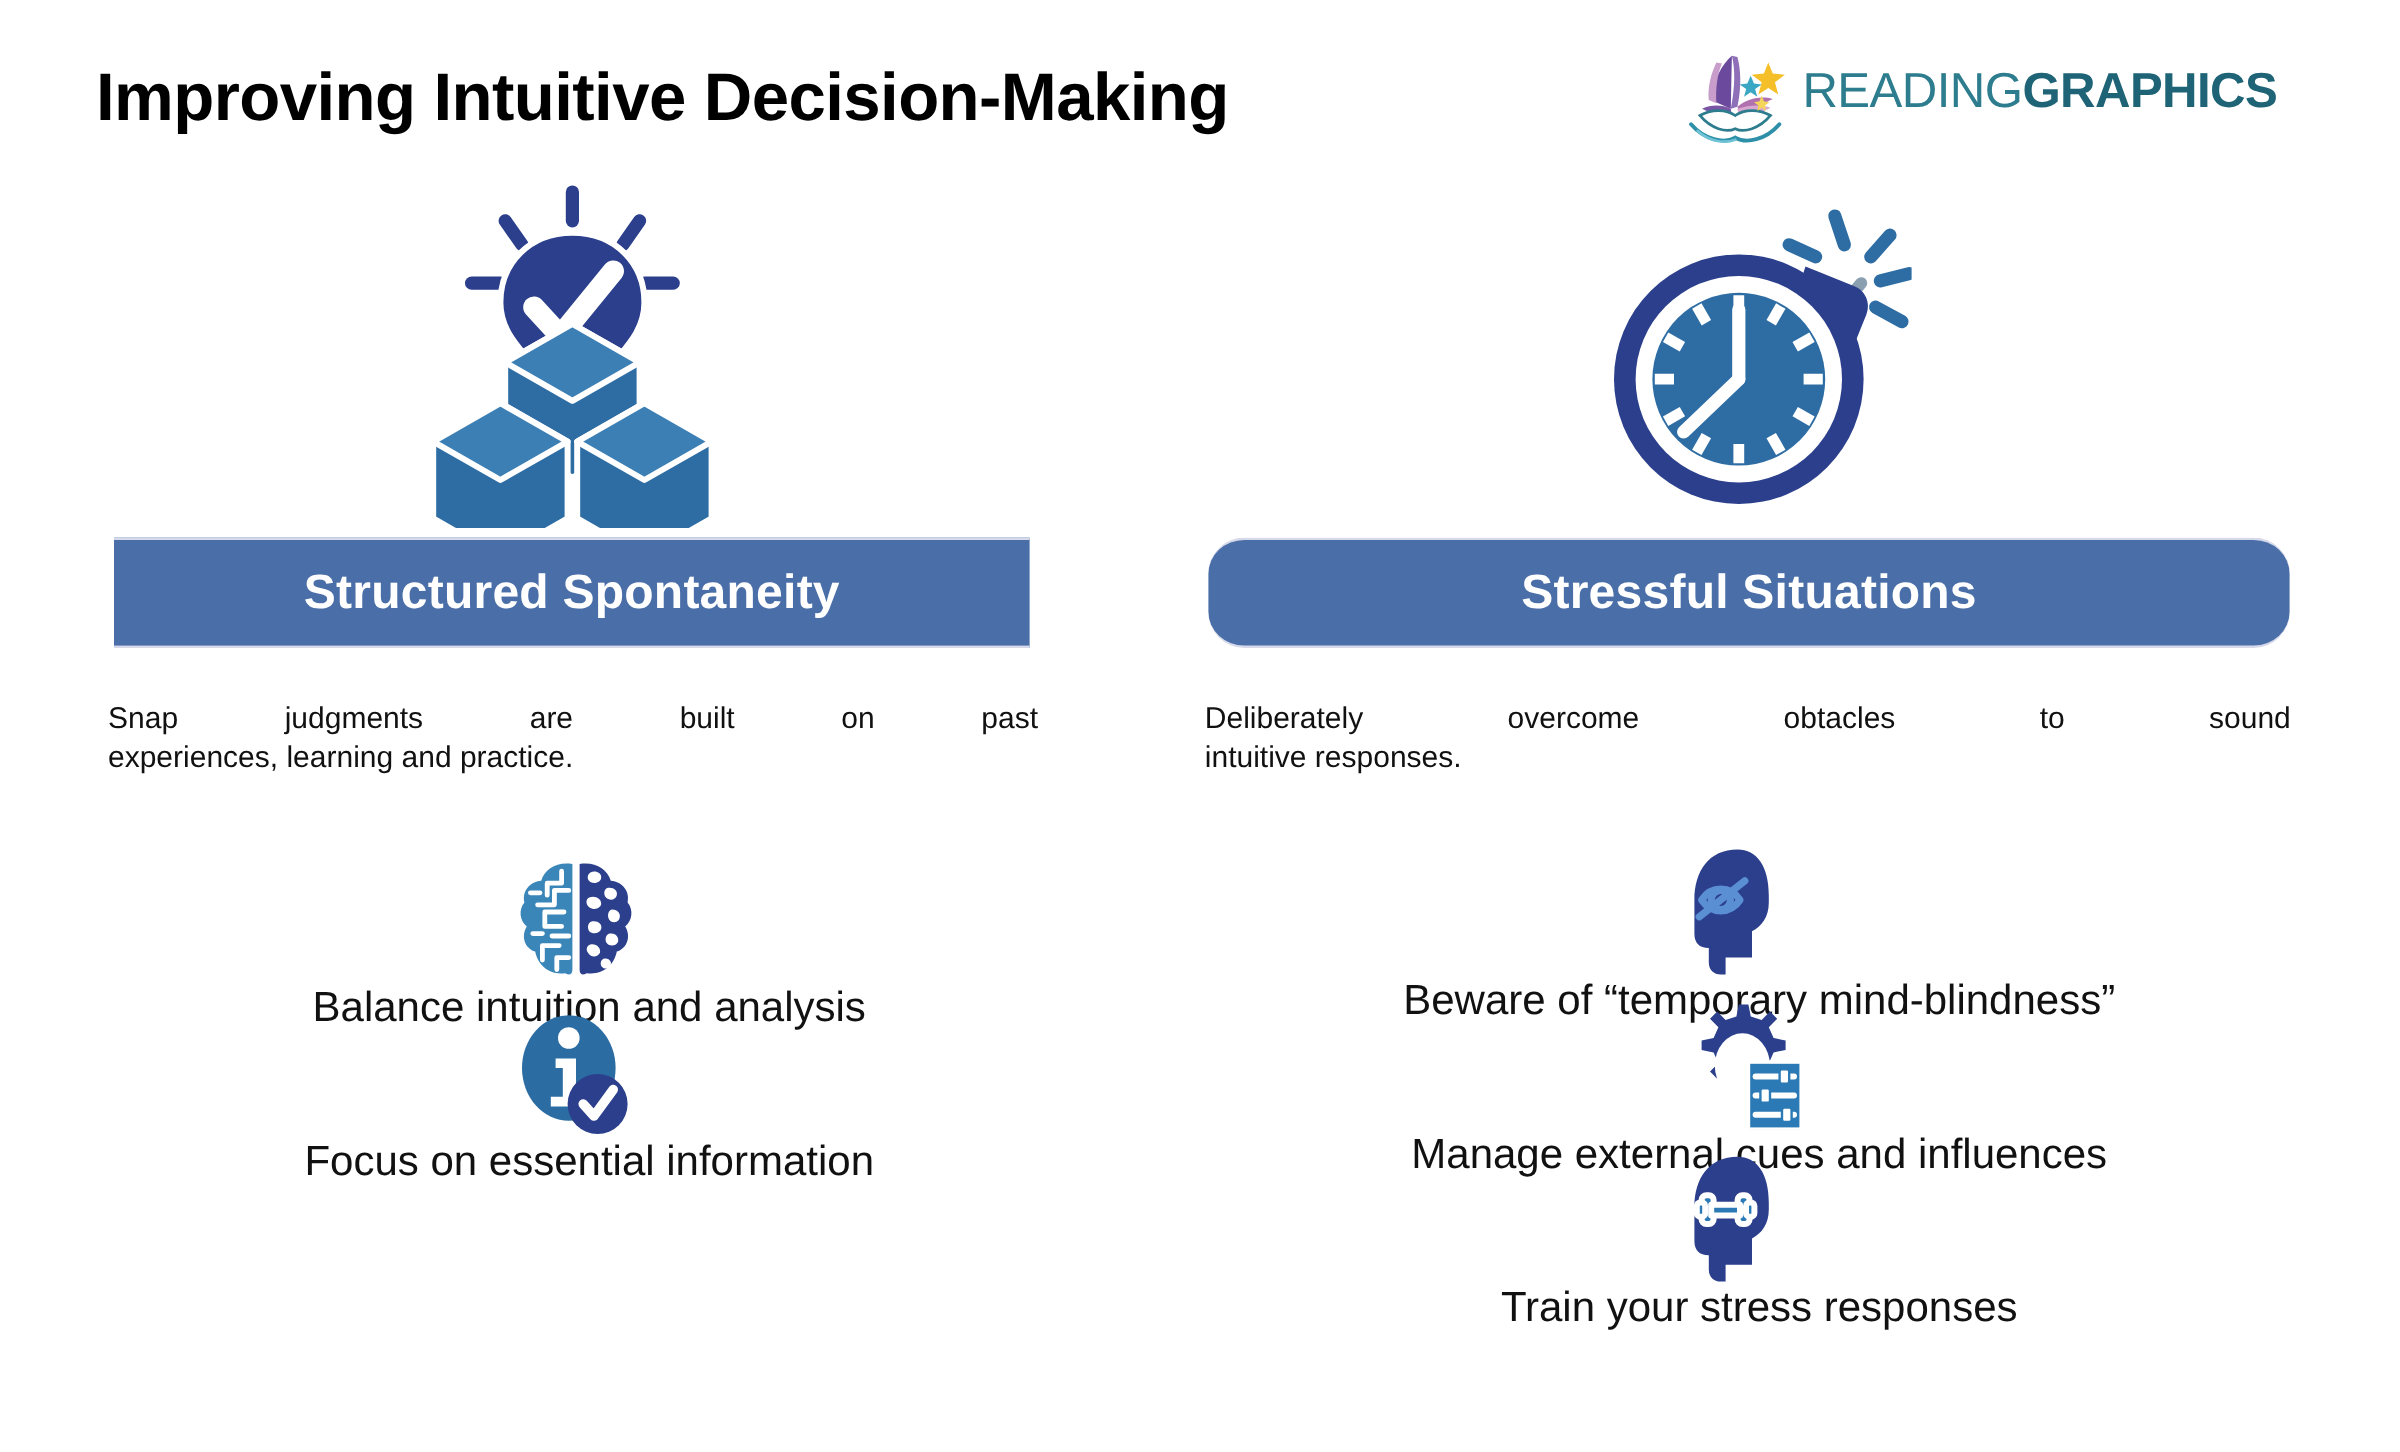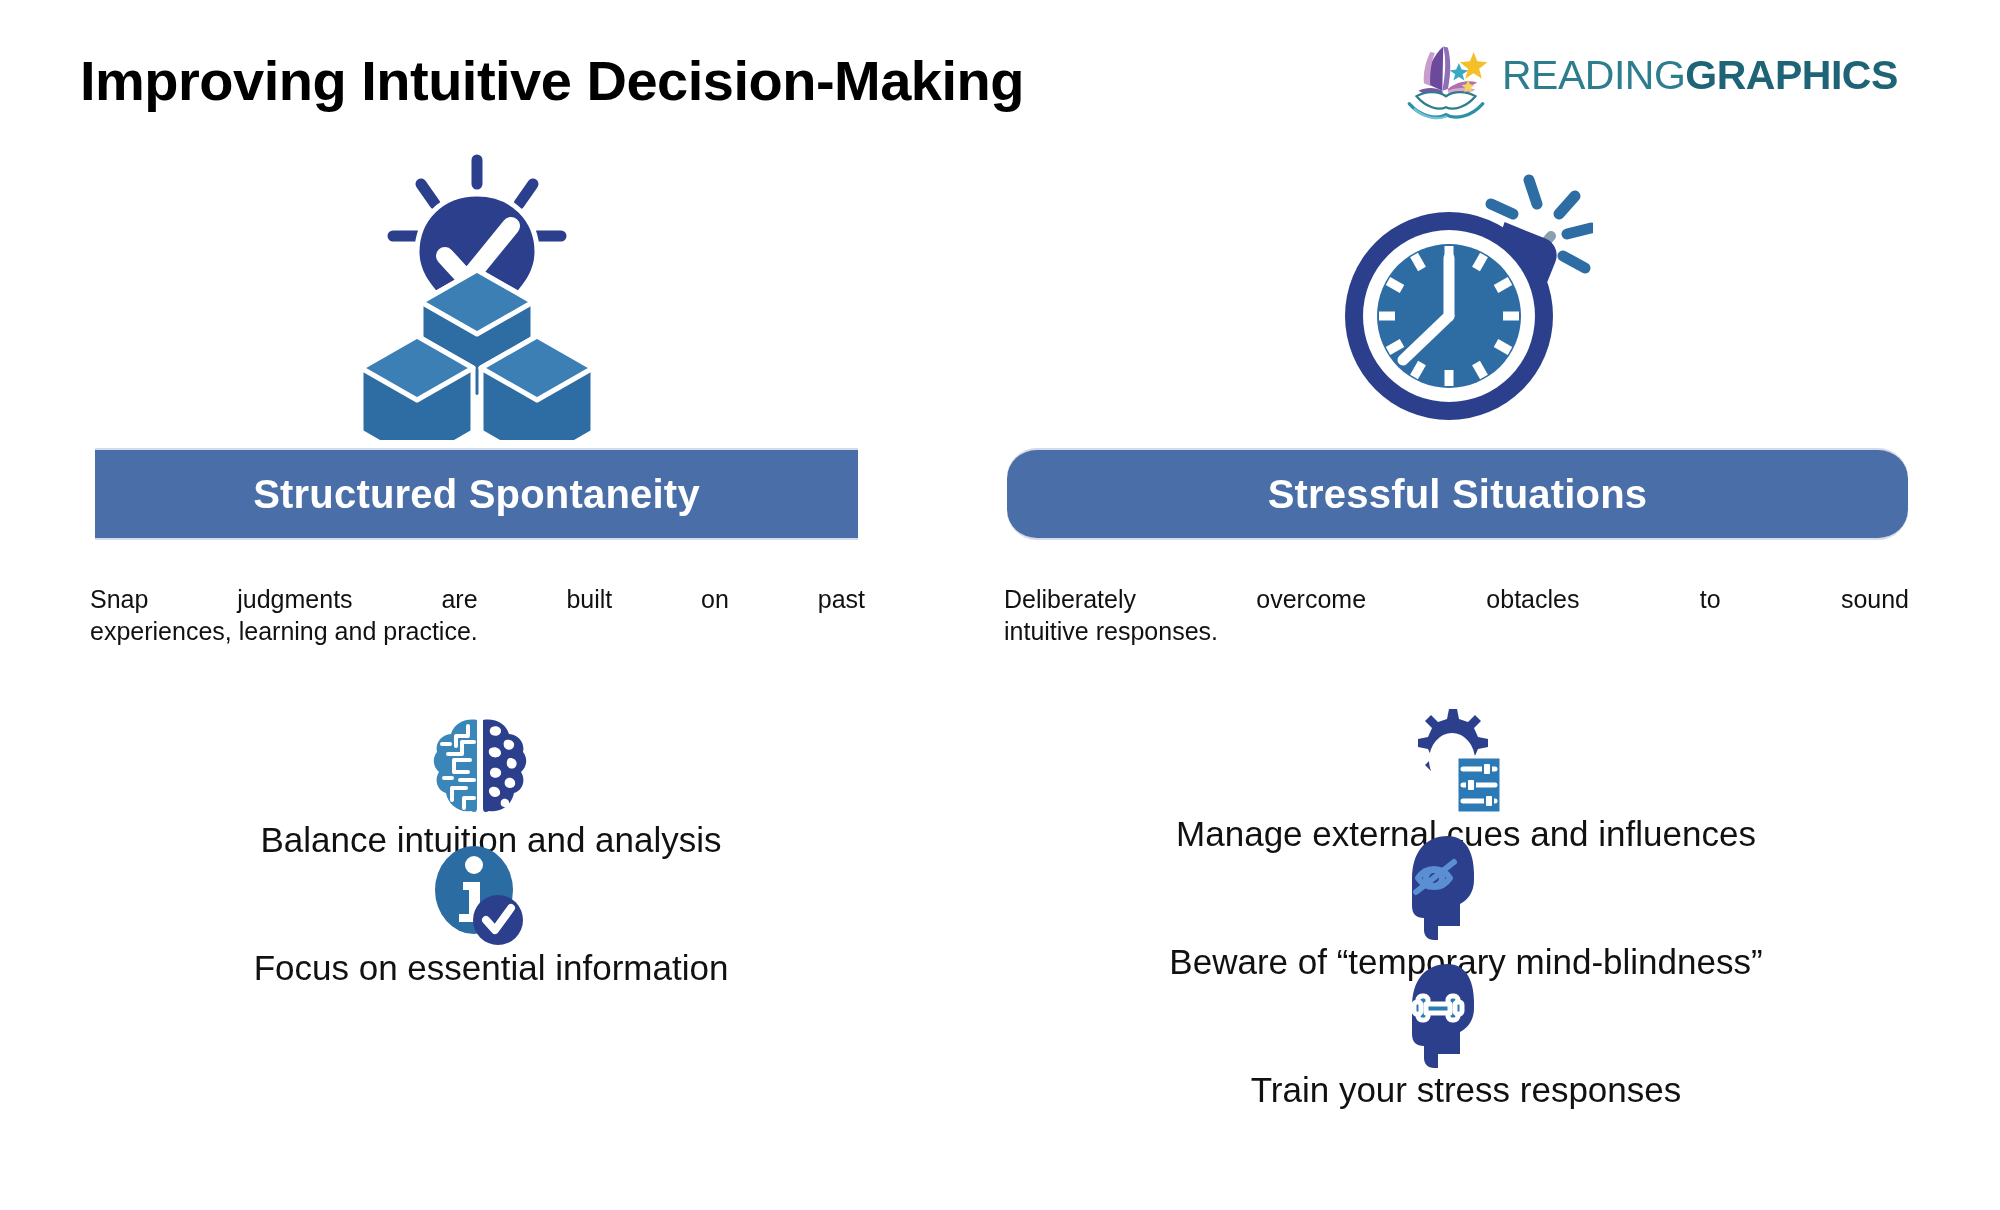--- a/index.html
+++ b/index.html
@@ -290,20 +290,34 @@
     </span>
     <span class="bullet-label">Focus on essential information</span>
   </div>
 
 </div>
 
 <div id="bullets-right" class="bullets">
 
   <div class="bullet-row">
     <span class="bullet-icon">
+      <svg width="102" height="108" viewBox="0 0 102 108">
+        <path d="M44 2 C20 2 8 20 8 44 L8 72 C8 80 12 84 20 84 L20 96 C20 102 24 106 30 106 L34 106 L34 92 L56 92 L56 70 C64 66 70 58 70 46 L70 40 C70 16 60 2 44 2 Z" fill="#2b3f8c"></path>
+        <g stroke="#5b8fd4" stroke-width="6" fill="none" stroke-linecap="round" stroke-linejoin="round">
+          <path d="M14 44 C22 32 38 32 46 44 C38 56 22 56 14 44 Z"></path>
+          <circle cx="30" cy="44" r="8"></circle>
+          <line x1="12" y1="58" x2="50" y2="28"></line>
+        </g>
+      </svg>
+    </span>
+    <span class="bullet-label">Beware of “temporary mind-blindness”</span>
+  </div>
+
+  <div class="bullet-row">
+    <span class="bullet-icon">
       <svg width="104" height="106" viewBox="0 0 104 106">
         <path d="M46 2 l8 0 2 10 9 3 7 -7 6 6 -7 7 4 9 10 2 0 8 -10 2 -4 9 7 7 -6 6 -7 -7 -9 4 -2 10 -8 0 -2 -10 -9 -4 -7 7 -6 -6 7 -7 -4 -9 -10 -2 0 -8 10 -2 4 -9 -7 -7 6 -6 7 7 9 -3 z" fill="#2b3f8c"></path>
         <ellipse cx="49" cy="53" rx="23" ry="27" fill="#ffffff"></ellipse>
         <rect x="54" y="50" width="44" height="56" fill="#2b7ab5" stroke="#ffffff" stroke-width="3"></rect>
         <g stroke="#ffffff" stroke-width="5" stroke-linecap="round">
           <line x1="60" y1="62" x2="92" y2="62"></line>
           <line x1="60" y1="78" x2="92" y2="78"></line>
           <line x1="60" y1="94" x2="92" y2="94"></line>
         </g>
         <g fill="#ffffff" stroke="#2b7ab5" stroke-width="2">
@@ -313,34 +327,20 @@
         </g>
       </svg>
     </span>
     <span class="bullet-label">Manage external cues and influences</span>
   </div>
 
   <div class="bullet-row">
     <span class="bullet-icon">
       <svg width="102" height="108" viewBox="0 0 102 108">
         <path d="M44 2 C20 2 8 20 8 44 L8 72 C8 80 12 84 20 84 L20 96 C20 102 24 106 30 106 L34 106 L34 92 L56 92 L56 70 C64 66 70 58 70 46 L70 40 C70 16 60 2 44 2 Z" fill="#2b3f8c"></path>
-        <g stroke="#5b8fd4" stroke-width="6" fill="none" stroke-linecap="round" stroke-linejoin="round">
-          <path d="M14 44 C22 32 38 32 46 44 C38 56 22 56 14 44 Z"></path>
-          <circle cx="30" cy="44" r="8"></circle>
-          <line x1="12" y1="58" x2="50" y2="28"></line>
-        </g>
-      </svg>
-    </span>
-    <span class="bullet-label">Beware of “temporary mind-blindness”</span>
-  </div>
-
-  <div class="bullet-row">
-    <span class="bullet-icon">
-      <svg width="102" height="108" viewBox="0 0 102 108">
-        <path d="M44 2 C20 2 8 20 8 44 L8 72 C8 80 12 84 20 84 L20 96 C20 102 24 106 30 106 L34 106 L34 92 L56 92 L56 70 C64 66 70 58 70 46 L70 40 C70 16 60 2 44 2 Z" fill="#2b3f8c"></path>
         <g stroke="#ffffff" stroke-width="5" stroke-linejoin="round">
           <rect x="14" y="34" width="10" height="24" rx="4" fill="#2b7ab5"></rect>
           <rect x="44" y="34" width="10" height="24" rx="4" fill="#2b7ab5"></rect>
           <rect x="10" y="40" width="7" height="12" rx="3" fill="#2b7ab5"></rect>
           <rect x="51" y="40" width="7" height="12" rx="3" fill="#2b7ab5"></rect>
           <rect x="22" y="42" width="24" height="9" fill="#2b7ab5"></rect>
         </g>
       </svg>
     </span>
     <span class="bullet-label">Train your stress responses</span>

